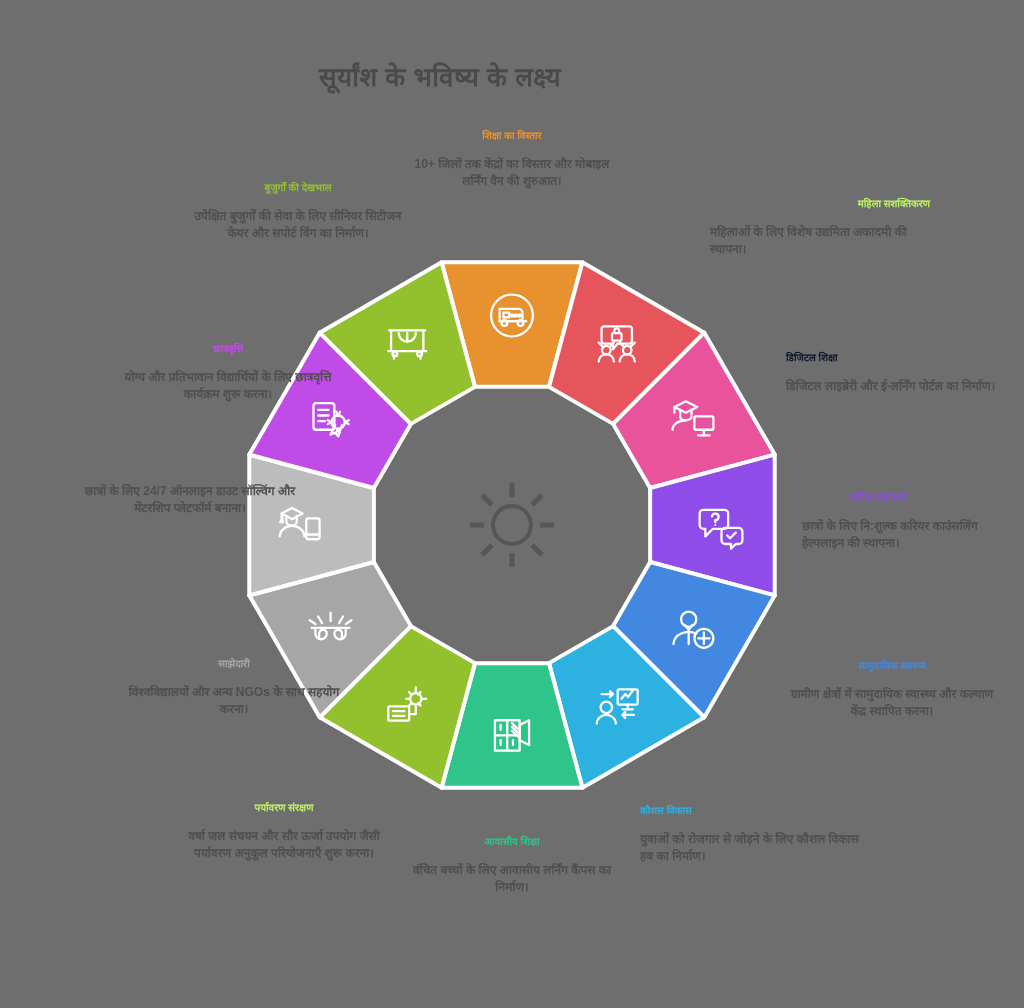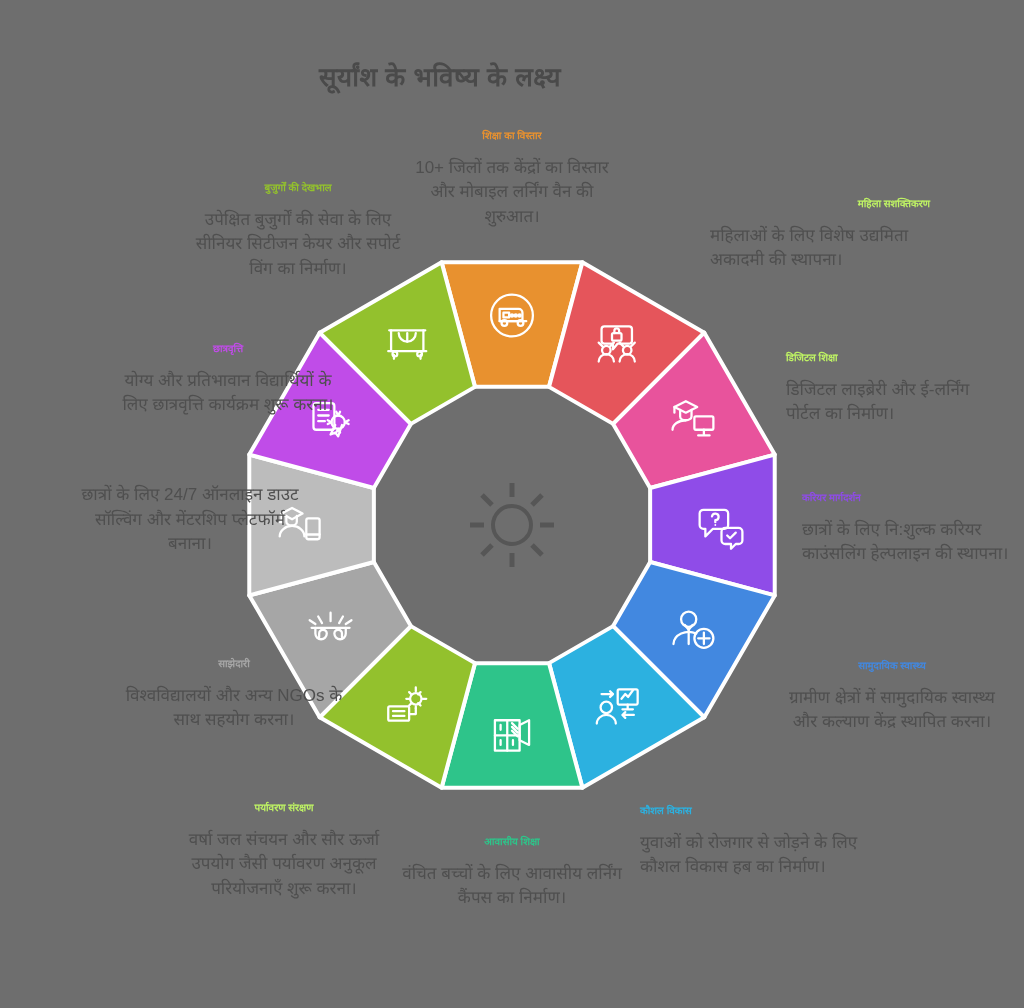--- a/index.html
+++ b/index.html
@@ -41,24 +41,24 @@
     position: absolute;
     width: 220px;
   }
   .label-title {
     font-size: 10px;
     font-weight: bold;
     line-height: 1.25;
     margin-bottom: 13px;
   }
   .label-desc {
-    font-size: 17px;
+    font-size: 12px;
     line-height: 1.45;
     color: #4f4f4f;
-    font-weight: normal;
+    font-weight: bold;
   }
   .align-left  { text-align: left; }
   .align-right { text-align: center; }
   .align-center{ text-align: center; }
 </style>
 </head>
 <body style="background: rgb(110, 110, 110);">
 
 <div id="page-title" style="color: rgb(74, 74, 74);">सूर्यांश के भविष्य के लक्ष्य</div>
 
@@ -220,25 +220,25 @@
 <div id="labels-layer">
     <div class="label-block align-center" style="left: 402px; top: 130px;">
       <div class="label-title" style="color: rgb(232, 145, 47);">शिक्षा का विस्तार</div>
       <div class="label-desc">10+ जिलों तक केंद्रों का विस्तार और मोबाइल लर्निंग वैन की शुरुआत।</div>
     </div>
     <div class="label-block align-left" style="left: 710px; top: 198px;">
       <div class="label-title" style="color: #bef264; text-align: right;">महिला सशक्तिकरण</div>
       <div class="label-desc">महिलाओं के लिए विशेष उद्यमिता अकादमी की स्थापना।</div>
     </div>
     <div class="label-block align-left" style="left: 786px; top: 352px;">
-      <div class="label-title" style="color: #bef264;">डिजिटल शिक्षा</div>
+      <div class="label-title" style="color: #0f172a;">डिजिटल शिक्षा</div>
       <div class="label-desc">डिजिटल लाइब्रेरी और ई-लर्निंग पोर्टल का निर्माण।</div>
     </div>
     <div class="label-block align-left" style="left: 802px; top: 492px;">
-      <div class="label-title" style="color: rgb(143, 76, 232);">करियर मार्गदर्शन</div>
+      <div class="label-title" style="color: rgb(143, 76, 232); margin-left: 48px;">करियर मार्गदर्शन</div>
       <div class="label-desc">छात्रों के लिए नि:शुल्क करियर काउंसलिंग हेल्पलाइन की स्थापना।</div>
     </div>
     <div class="label-block align-left" style="left: 782px; top: 660px; text-align: center;">
       <div class="label-title" style="color: rgb(66, 136, 224);">सामुदायिक स्वास्थ्य</div>
       <div class="label-desc">ग्रामीण क्षेत्रों में सामुदायिक स्वास्थ्य और कल्याण केंद्र स्थापित करना।</div>
     </div>
     <div class="label-block align-left" style="left: 640px; top: 805px;">
       <div class="label-title" style="color: rgb(44, 177, 224);">कौशल विकास</div>
       <div class="label-desc">युवाओं को रोजगार से जोड़ने के लिए कौशल विकास हब का निर्माण।</div>
     </div>

